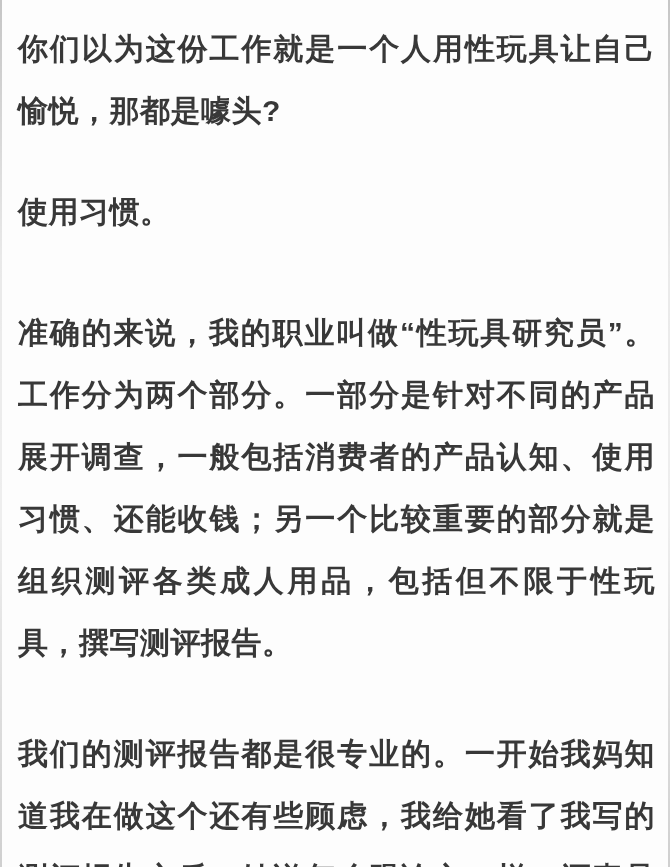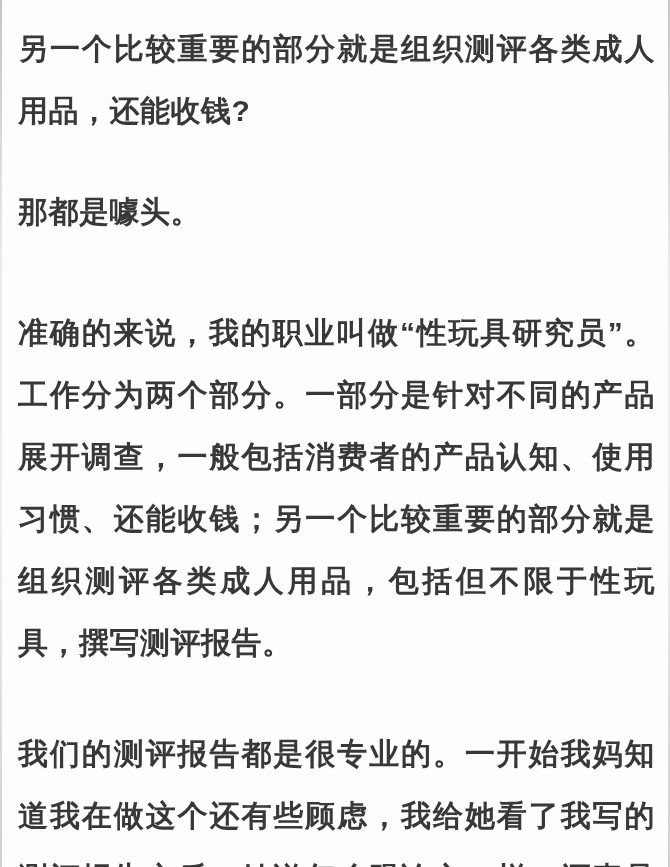--- a/index.html
+++ b/index.html
@@ -60,18 +60,18 @@
   .content p.p4 { margin-bottom: 0; }
 </style>
 </head>
 <body>
 
 <div class="page">
   <div class="edge-line left"></div>
   <div class="edge-line right"></div>
 
   <div class="content">
-    <p class="p1">另一个比较重要的部分就是组织测评各类成人用品，还能收钱?</p>
-    <p class="p2">那都是噱头。</p>
+    <p class="p1">你们以为这份工作就是一个人用性玩具让自己愉悦，那都是噱头?</p>
+    <p class="p2">使用习惯。</p>
     <p class="p3">准确的来说，我的职业叫做“性玩具研究员”。工作分为两个部分。一部分是针对不同的产品展开调查，一般包括消费者的产品认知、使用习惯、还能收钱；另一个比较重要的部分就是组织测评各类成人用品，包括但不限于性玩具，撰写测评报告。</p>
     <p class="p4">我们的测评报告都是很专业的。一开始我妈知道我在做这个还有些顾虑，我给她看了我写的测评报告之后，她说怎么跟论文一样，还真是挺不容易的。</p>
   </div>
 </div>
 
 </body></html>

